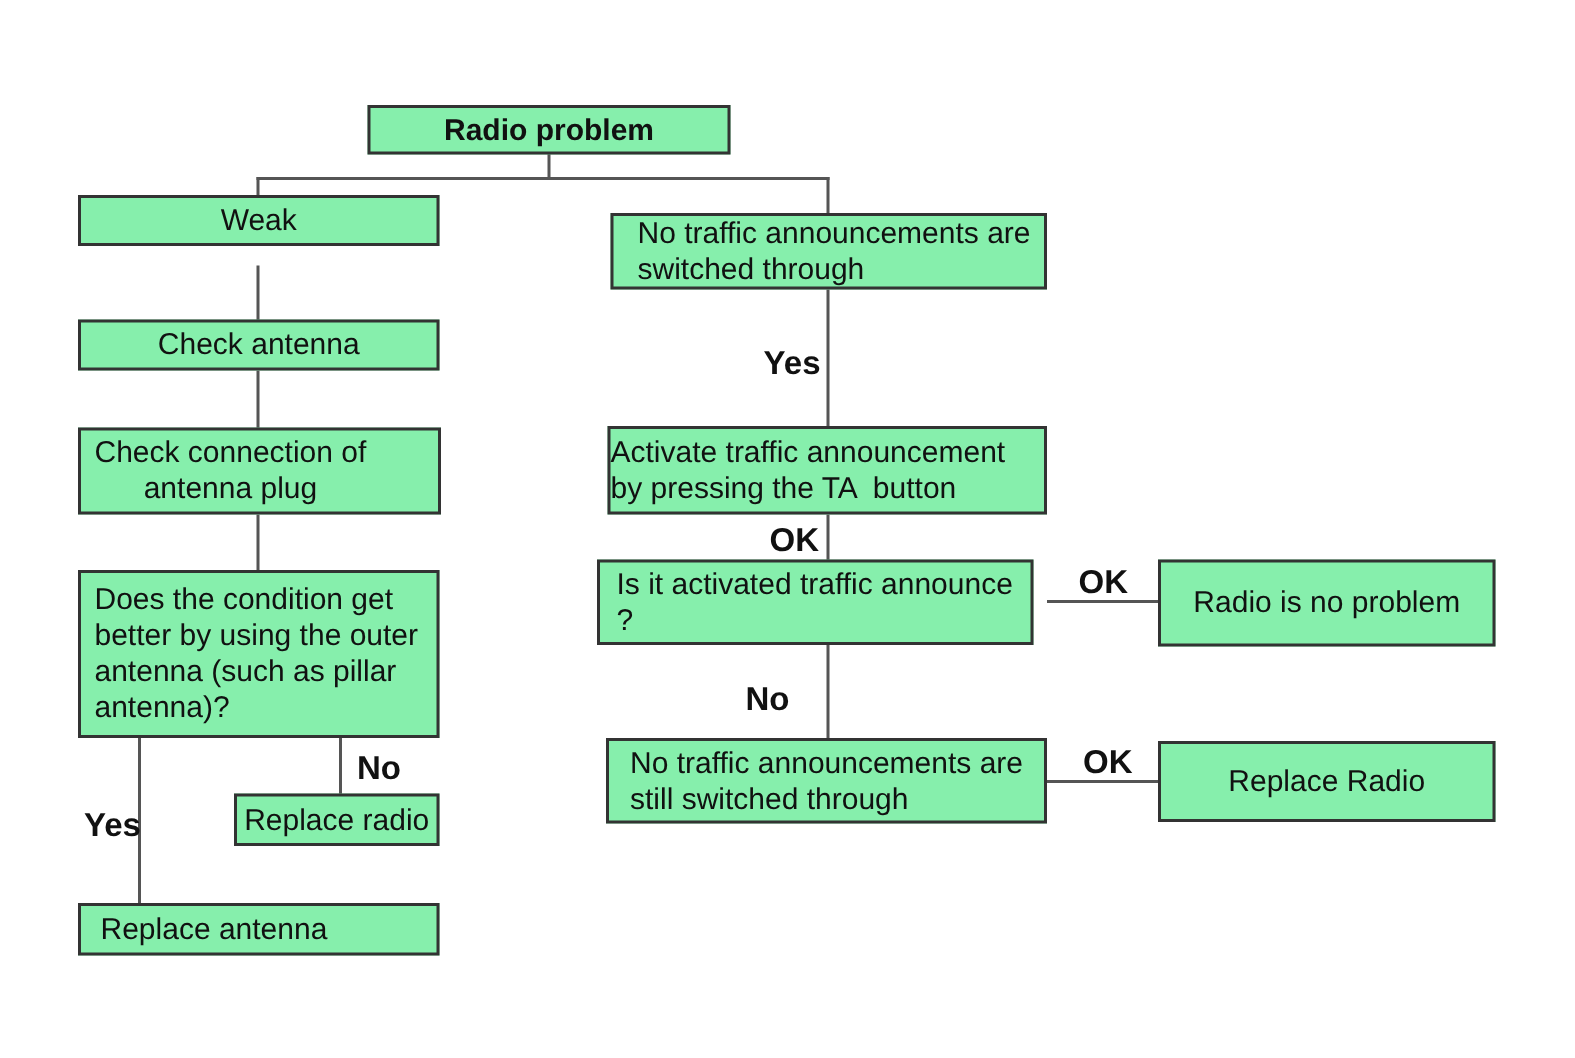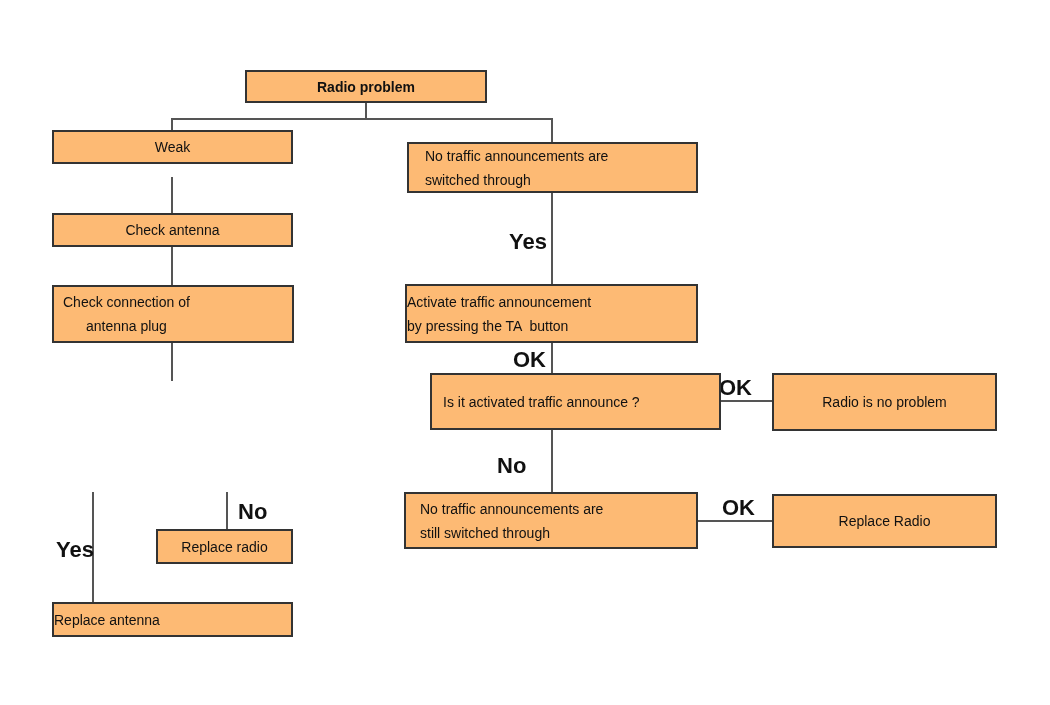--- a/index.html
+++ b/index.html
@@ -13,22 +13,22 @@
     height: 705px;
     background: var(--bg, #ffffff);
     font-family: "Liberation Sans", sans-serif;
     color: var(--text, #111111);
     overflow: hidden;
   }
   .node {
     position: absolute;
     box-sizing: border-box;
     border: 2px solid var(--border, #333333);
-    background: #fdba74;
-    font-size: 14px;
+    background: #86efac;
+    font-size: 20px;
     line-height: 24px;
     color: var(--text, #111111);
     white-space: pre-wrap;
   }
   .node.center {
     display: flex;
     align-items: center;
     justify-content: center;
     text-align: center;
   }
@@ -56,24 +56,24 @@
   }
   .elabel.ralign { text-align: right; }
 
   
   #b-radio      { left: 245px; top: 70px;  width: 242px; height: 33px; }
   #b-weak       { left: 52px;  top: 130px; width: 241px; height: 34px; }
   #b-checkant   { left: 52px;  top: 213px; width: 241px; height: 34px; }
   #b-checkconn  { left: 52px;  top: 285px; width: 242px; height: 58px; padding-left: 9px; text-align: center; }
   #b-doescond   { left: 52px;  top: 380px; width: 241px; height: 112px; padding-left: 9px; padding-right: 2px; }
   #b-replradio  { left: 156px; top: 529px; width: 137px; height: 35px; }
-  #b-replant    { left: 52px;  top: 602px; width: 241px; height: 35px; }
+  #b-replant    { left: 52px;  top: 602px; width: 241px; height: 35px; padding-left: 13px; }
   #b-notraffic  { left: 407px; top: 142px; width: 291px; height: 51px; padding-left: 16px; }
   #b-activate   { left: 405px; top: 284px; width: 293px; height: 59px; }
-  #b-isact      { left: 430px; top: 373px; width: 291px; height: 57px; padding-left: 11px; text-align: center; }
+  #b-isact      { left: 398px; top: 373px; width: 291px; height: 57px; padding-left: 11px; }
   #b-radiook    { left: 772px; top: 373px; width: 225px; height: 58px; }
   #b-stillno    { left: 404px; top: 492px; width: 294px; height: 57px; padding-left: 14px; }
   #b-replradio2 { left: 772px; top: 494px; width: 225px; height: 54px; }
 
   
   #l-root-v     { left: 365px; top: 102px; width: 2px;   height: 18px; }
   #l-root-h     { left: 171px; top: 118px; width: 382px; height: 2px;  }
   #l-left-drop  { left: 171px; top: 118px; width: 2px;   height: 26px; }
   #l-right-drop { left: 551px; top: 118px; width: 2px;   height: 25px; }
   #l-weak-ant   { left: 171px; top: 177px; width: 2px;   height: 37px; }
@@ -122,20 +122,24 @@
   <div class="elabel" id="lab-no-right">No</div>
   <div class="elabel" id="lab-ok3">OK</div>
   <div class="elabel" id="lab-no-left">No</div>
   <div class="elabel" id="lab-yes-left">Yes</div>
 
   <div class="node center bold" id="b-radio">Radio problem</div>
   <div class="node center" id="b-weak">Weak</div>
   <div class="node center" id="b-checkant">Check antenna</div>
   <div class="node multiline" id="b-checkconn">Check connection of
 antenna plug</div>
+  <div class="node multiline" id="b-doescond">Does the condition get
+better by using the outer
+antenna (such as pillar
+antenna)?</div>
   <div class="node center" id="b-replradio">Replace radio</div>
   <div class="node leftline" id="b-replant">Replace antenna</div>
   <div class="node multiline" id="b-notraffic">No traffic announcements are
 switched through</div>
   <div class="node multiline" id="b-activate">Activate traffic announcement
 by pressing the TA  button</div>
   <div class="node leftline" id="b-isact">Is it activated traffic announce ?</div>
   <div class="node center" id="b-radiook">Radio is no problem</div>
   <div class="node multiline" id="b-stillno">No traffic announcements are
 still switched through</div>

